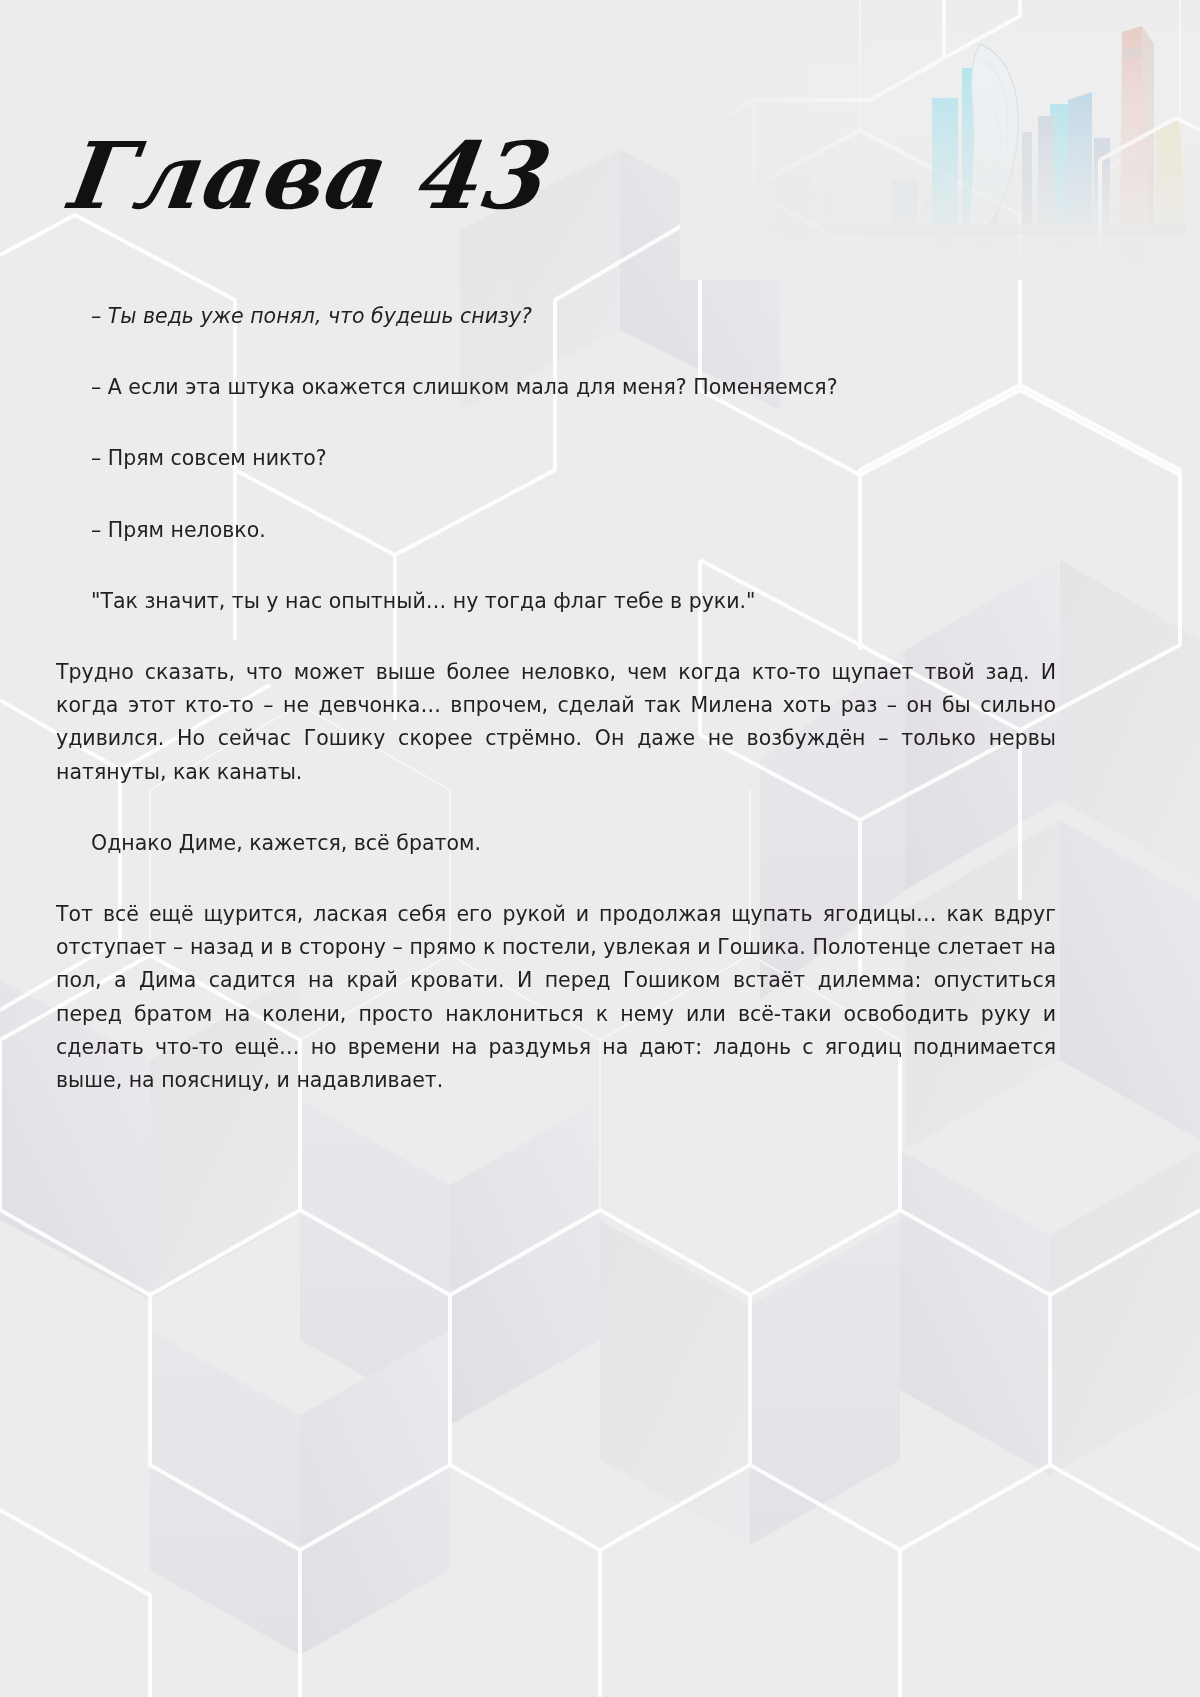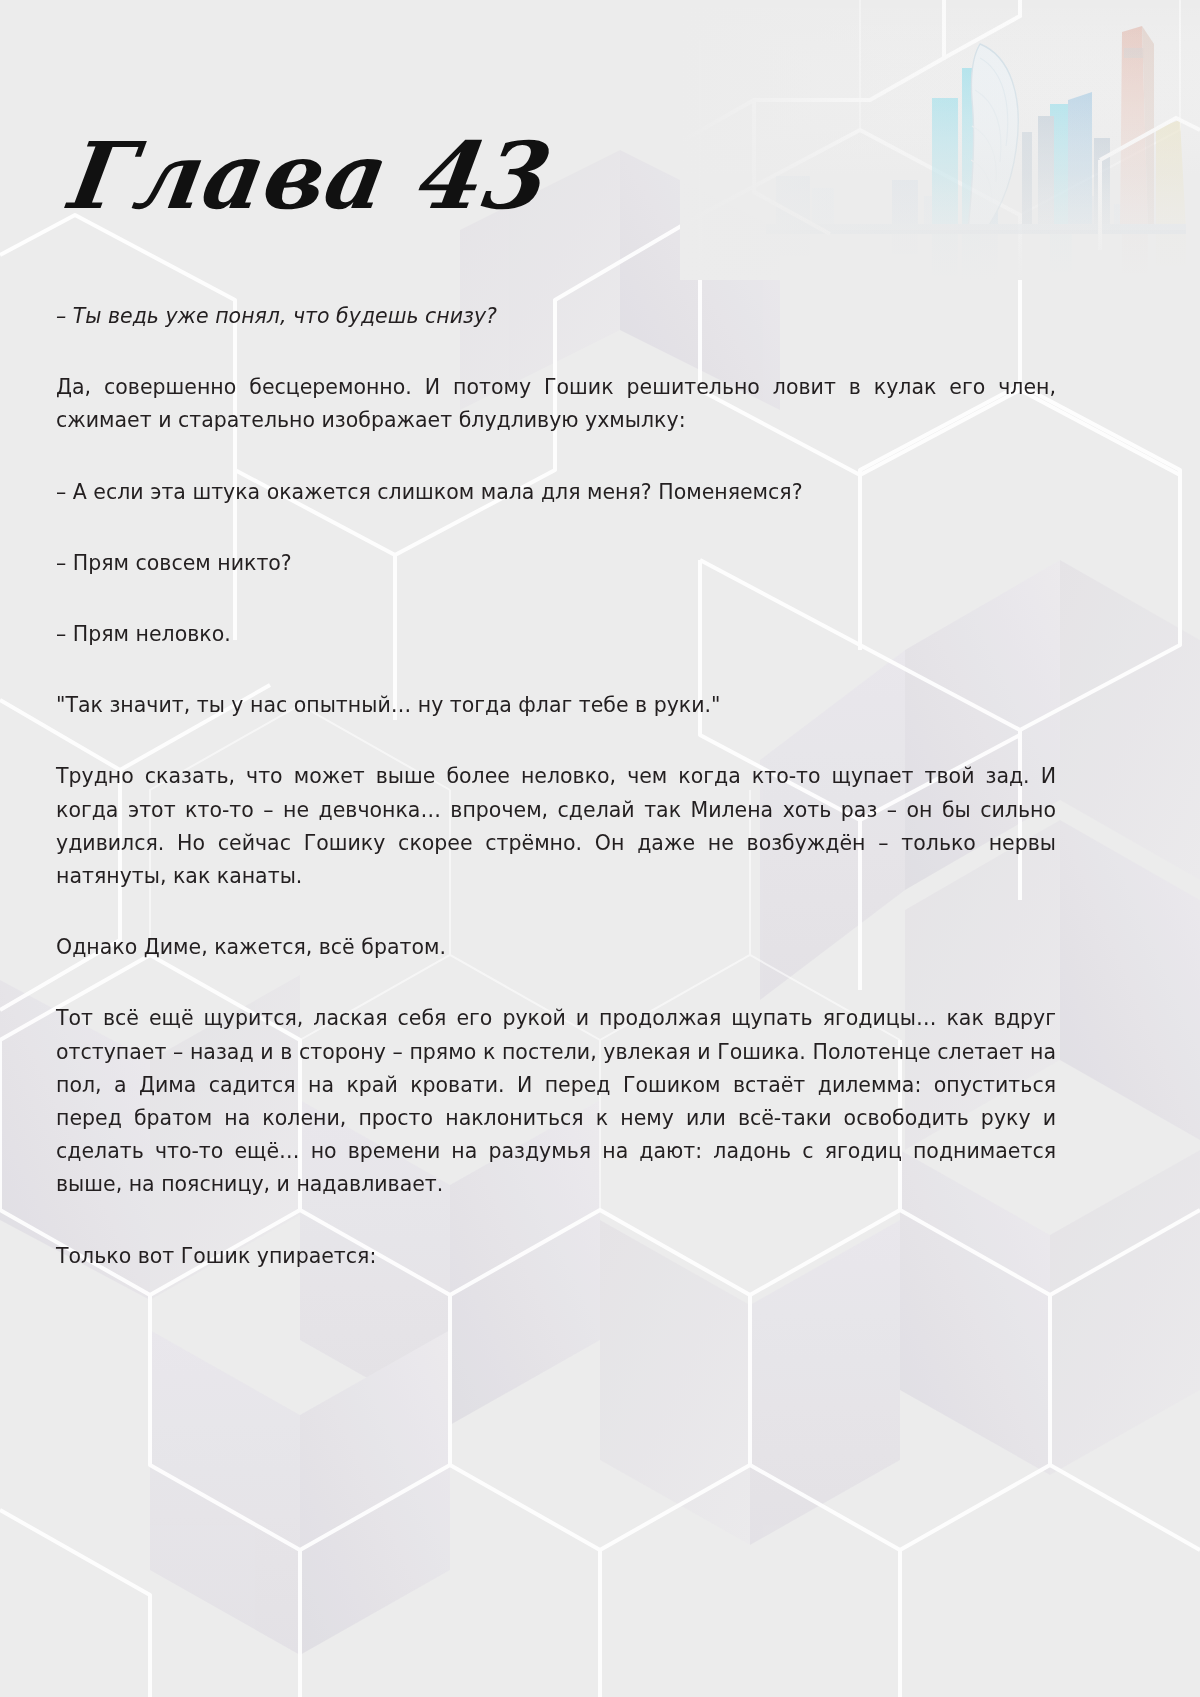--- a/index.html
+++ b/index.html
@@ -83,20 +83,21 @@
     text-align: justify;
     text-justify: inter-word;
     hyphens: none;
   }
   p.para:last-child { margin-bottom: 0; }
   p.para.italic {
     font-style: italic;
   }
   p.para.short {
     text-align: left;
+    margin-left: 35px;
   }
 </style>
 </head>
 <body>
 
 <div id="page">
 
   <div class="bg-layer">
     <svg viewBox="0 0 1200 1697" xmlns="http://www.w3.org/2000/svg" aria-hidden="true">
       <defs>
@@ -282,25 +283,23 @@
 
       <g transform="skewX(-10)">
         <text class="title-text" x="30" y="112">Глава 43</text>
       </g>
     </svg>
   </div>
 
   <div id="content">
 
     <p class="para italic short">– Ты ведь уже понял, что будешь снизу?</p>
-    <p class="para">Да, совершенно бесцеремонно. И потому Гошик решительно ловит в кулак его член, сжимает и старательно изображает блудливую ухмылку:</p>
     <p class="para short">– А если эта штука окажется слишком мала для меня? Поменяемся?</p>
     <p class="para short">– Прям совсем никто?</p>
     <p class="para short">– Прям неловко.</p>
     <p class="para short">"Так значит, ты у нас опытный… ну тогда флаг тебе в руки."</p>
     <p class="para">Трудно сказать, что может выше более неловко, чем когда кто-то щупает твой зад. И когда этот кто-то – не девчонка… впрочем, сделай так Милена хоть раз – он бы сильно удивился. Но сейчас Гошику скорее стрёмно. Он даже не возбуждён – только нервы натянуты, как канаты.</p>
     <p class="para short">Однако Диме, кажется, всё братом.</p>
     <p class="para">Тот всё ещё щурится, лаская себя его рукой и продолжая щупать ягодицы… как вдруг отступает – назад и в сторону – прямо к постели, увлекая и Гошика. Полотенце слетает на пол, а Дима садится на край кровати. И перед Гошиком встаёт дилемма: опуститься перед братом на колени, просто наклониться к нему или всё-таки освободить руку и сделать что-то ещё… но времени на раздумья на дают: ладонь с ягодиц поднимается выше, на поясницу, и надавливает.</p>
-    <p class="para short">Только вот Гошик упирается:</p>
 
   </div>
 
 </div>
 
 </body></html>

